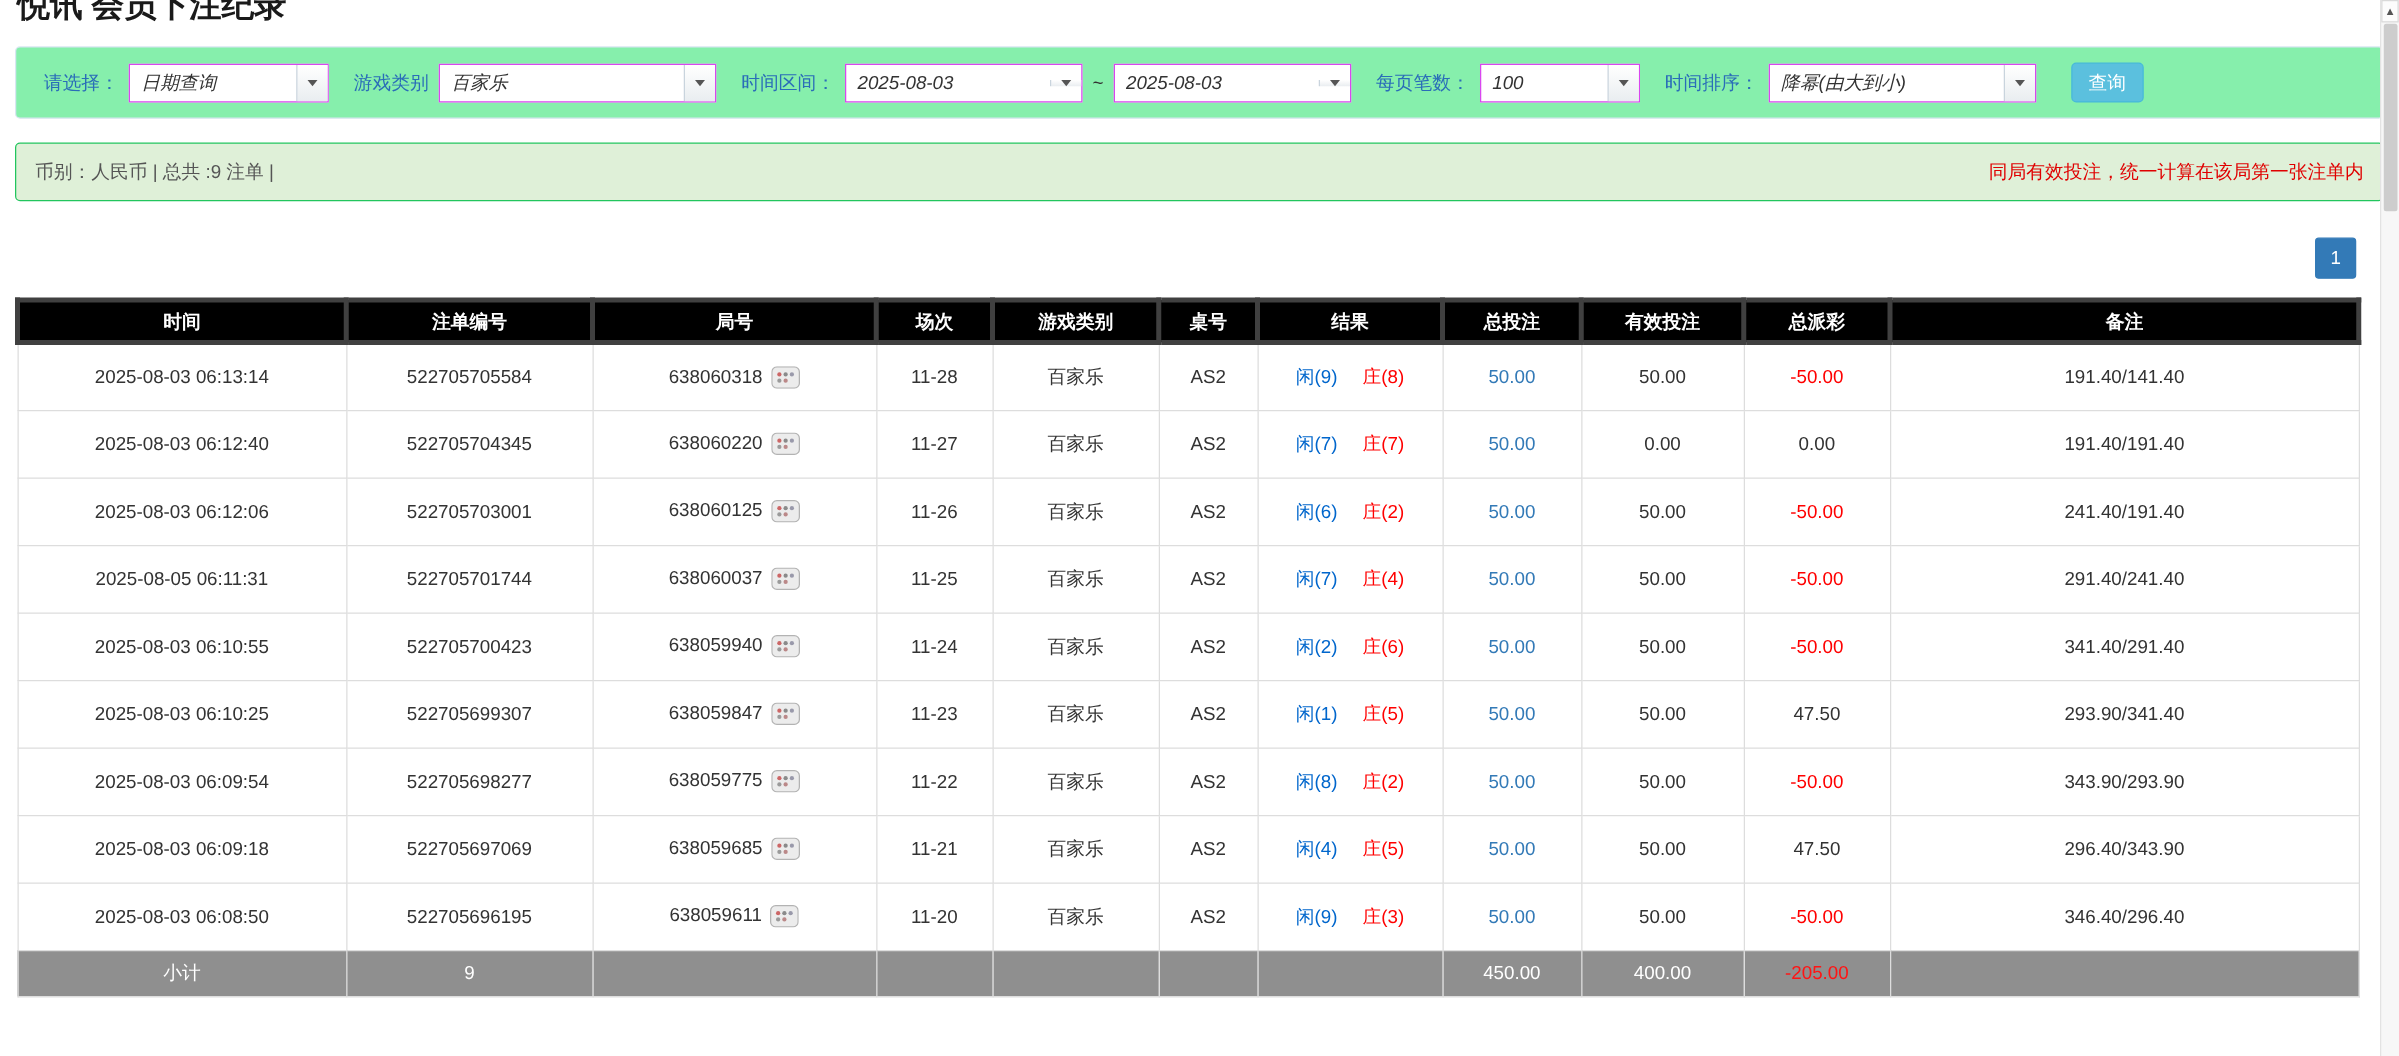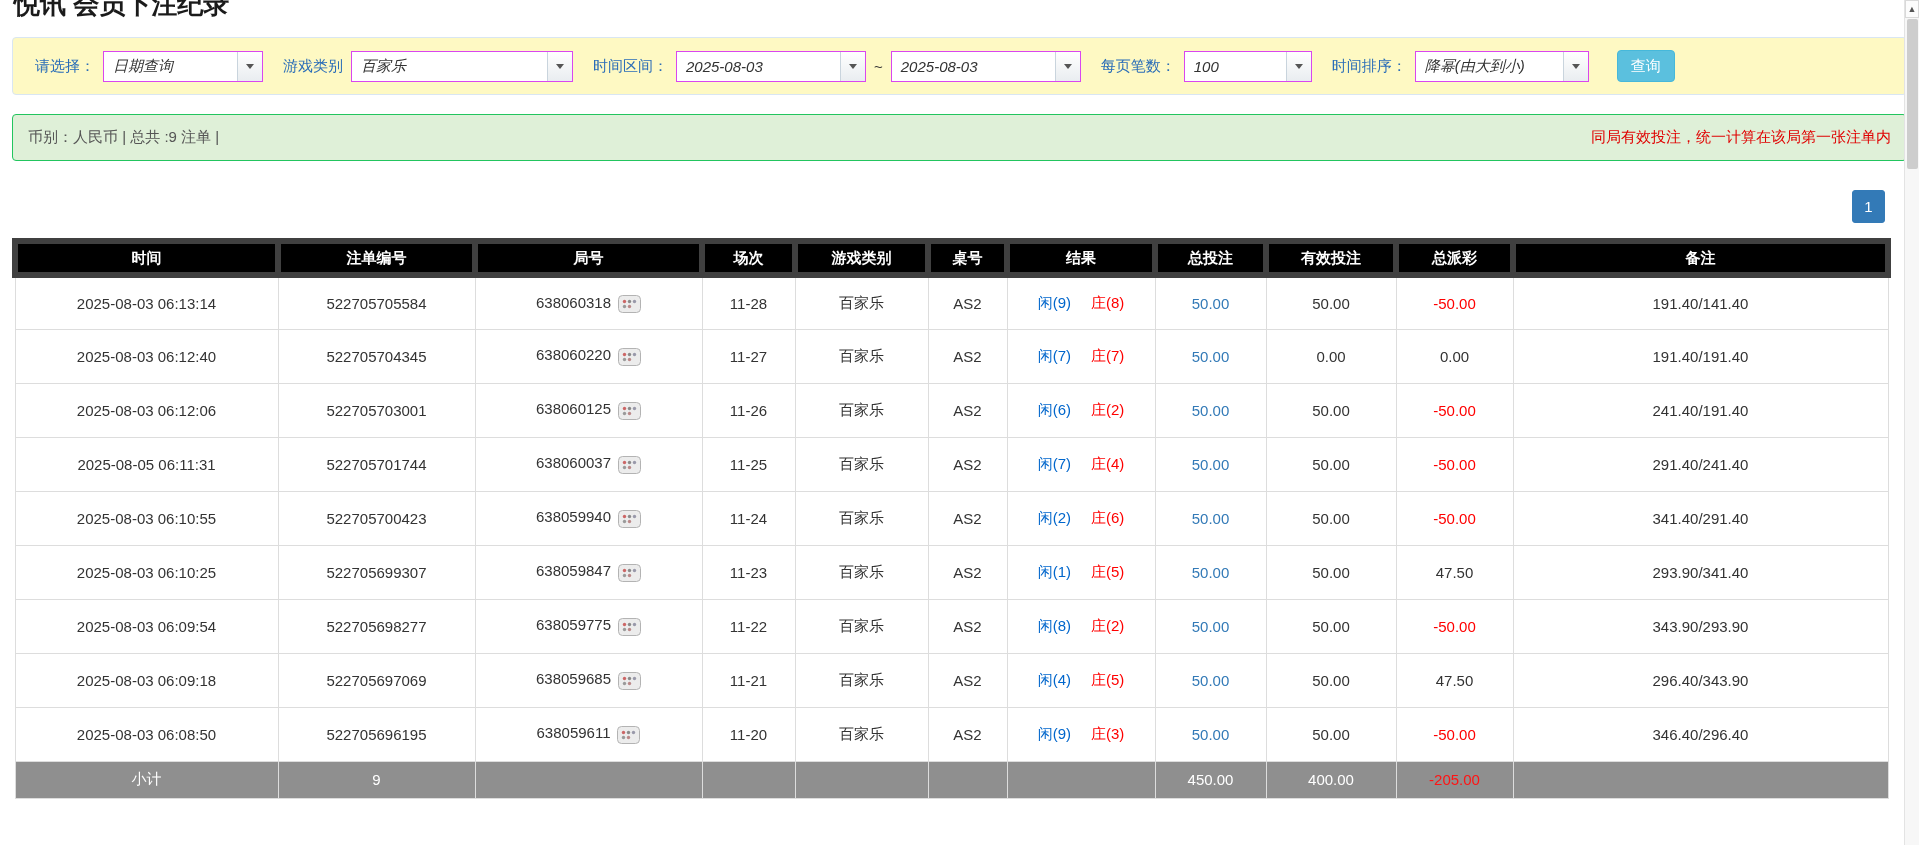--- a/index.html
+++ b/index.html
@@ -13,21 +13,21 @@
   .page-title {
     font-size: 26px;
     font-weight: bold;
     color: #1a1a1a;
     margin: -13px 0 0 14px;
     white-space: nowrap;
   }
   
   .filter-bar {
     margin: 15px 12px 0 12px;
-    background: #fef9c3;
+    background: #86efac;
     border: 1px solid #d9e6f2;
     border-radius: 4px;
     padding: 12px 14px;
     display: flex;
     align-items: center;
     font-size: 15px;
     height: 58px;
   }
   .flabel { color: #2a6db8; margin: 0 8px 0 20px; white-space: nowrap; }
   .flabel.first { margin-left: 8px; }
@@ -58,23 +58,23 @@
     cursor: pointer;
   }
   .caret {
     width: 0; height: 0;
     border-left: 4px solid transparent;
     border-right: 4px solid transparent;
     border-top: 5px solid #555;
   }
   .w-select { width: 160px; }
   .w-game   { width: 222px; }
-  .w-date   { width: 190px; }
+  .w-date   { width: 190px; align-items: center; }
   .w-pp     { width: 128px; }
-  .w-sort   { width: 174px; }
+  .w-sort   { width: 214px; }
   .tilde { color: #333; margin: 0 8px; }
   .btn-search {
     background: #5bc0de;
     border: 1px solid #46b8da;
     color: #fff;
     font-size: 15px;
     height: 32px;
     padding: 0 13px;
     border-radius: 4px;
     margin-left: 28px;
@@ -121,21 +121,21 @@
     table-layout: fixed;
     width: 1873px;
     margin: 15px 12px 0 12px;
     font-size: 15px;
   }
   .grid th {
     background: #000;
     color: #fff;
     font-weight: bold;
     height: 34px;
-    border: 6px solid #404040;
+    border: 4px solid #404040;
     text-align: center;
     padding: 0 4px;
   }
   .grid td {
     border: 1px solid #ddd;
     height: 54px;
     text-align: center;
     color: #333;
     padding: 0 4px;
     background: #fff;

